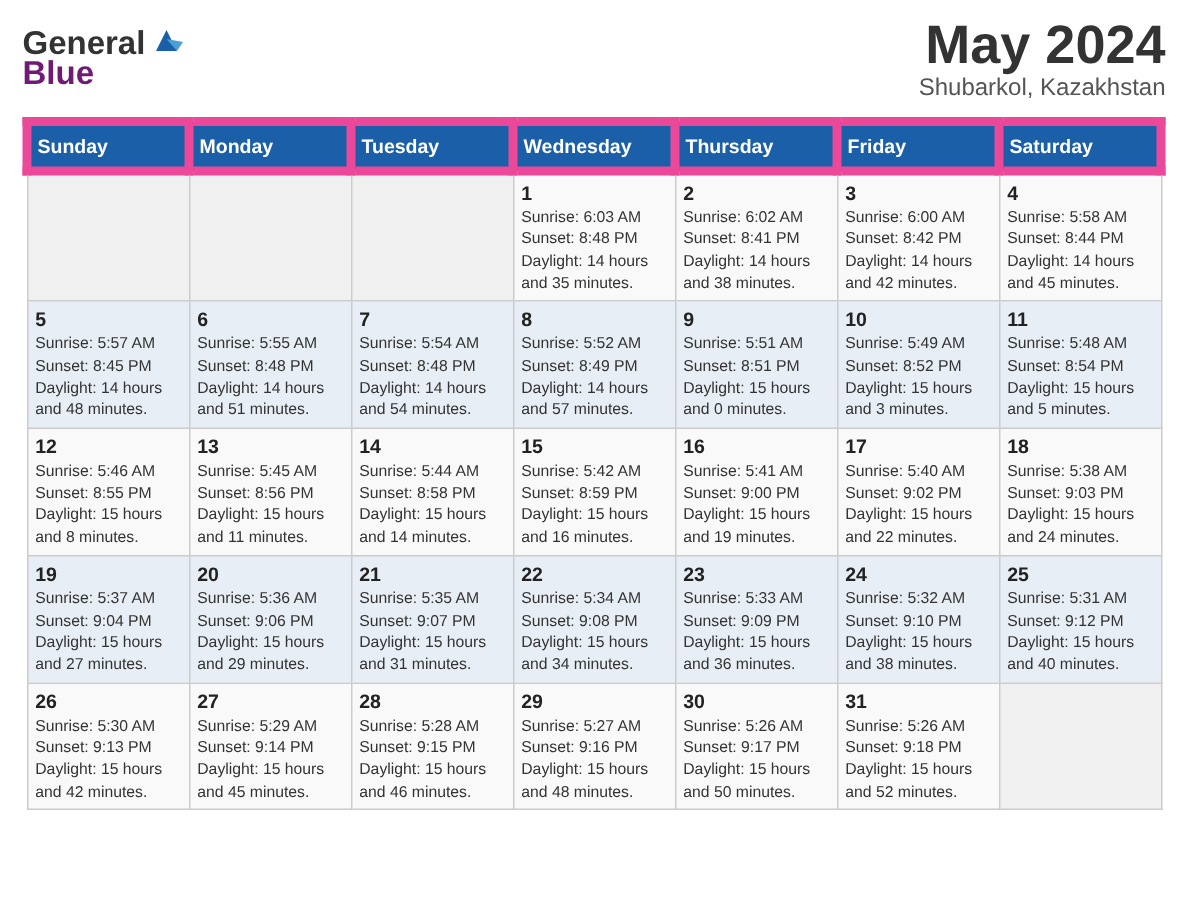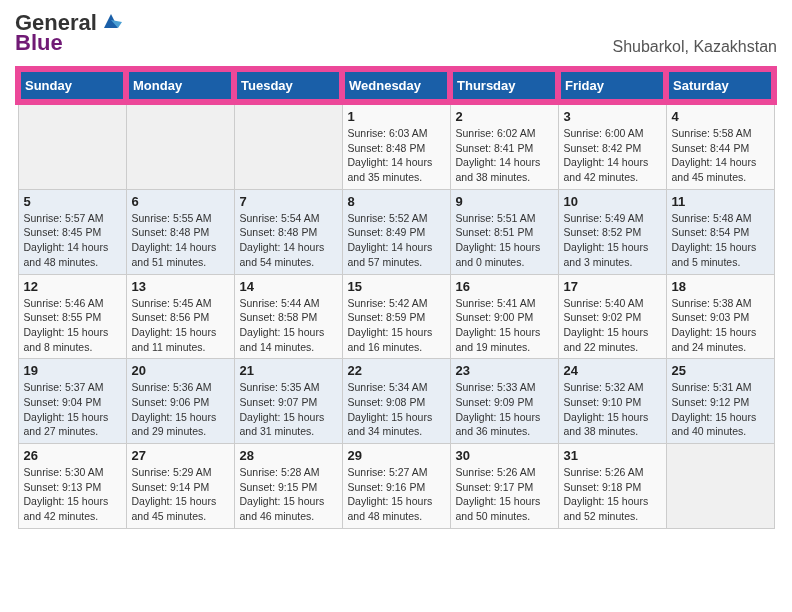--- a/index.html
+++ b/index.html
@@ -9,21 +9,21 @@
       width: 792px;
       min-height: 612px;
     }
     .page {
       width: 792px;
       padding: 10px 15px;
     }
     .header {
       display: flex;
       justify-content: space-between;
-      align-items: flex-end;
+      align-items: center;
       margin-bottom: 10px;
     }
     .logo {
       display: flex;
       align-items: center;
     }
     .logo-text {
       font-size: 22px;
       font-weight: bold;
     }
@@ -100,20 +100,21 @@
           </span>
           <svg width="22" height="22" viewBox="0 0 22 22" style="margin-left:3px;margin-top:-4px;">
             <polygon points="4,18 11,4 18,18" fill="#1a5fa8"></polygon>
             <polygon points="11,10 18,18 22,12" fill="#4a9fd4"></polygon>
           </svg>
         </div>
         <span class="logo-blue" style="font-size:22px;font-weight:bold;color:#701a75;margin-top:-6px;">Blue</span>
       </div>
     </div>
     <div class="title-area">
+      <h1>May 2024</h1>
       <h2>Shubarkol, Kazakhstan</h2>
     </div>
   </div>
 
   <table class="calendar">
     <thead>
       <tr>
       <th>Sunday</th>
           <th>Monday</th>
           <th>Tuesday</th>

